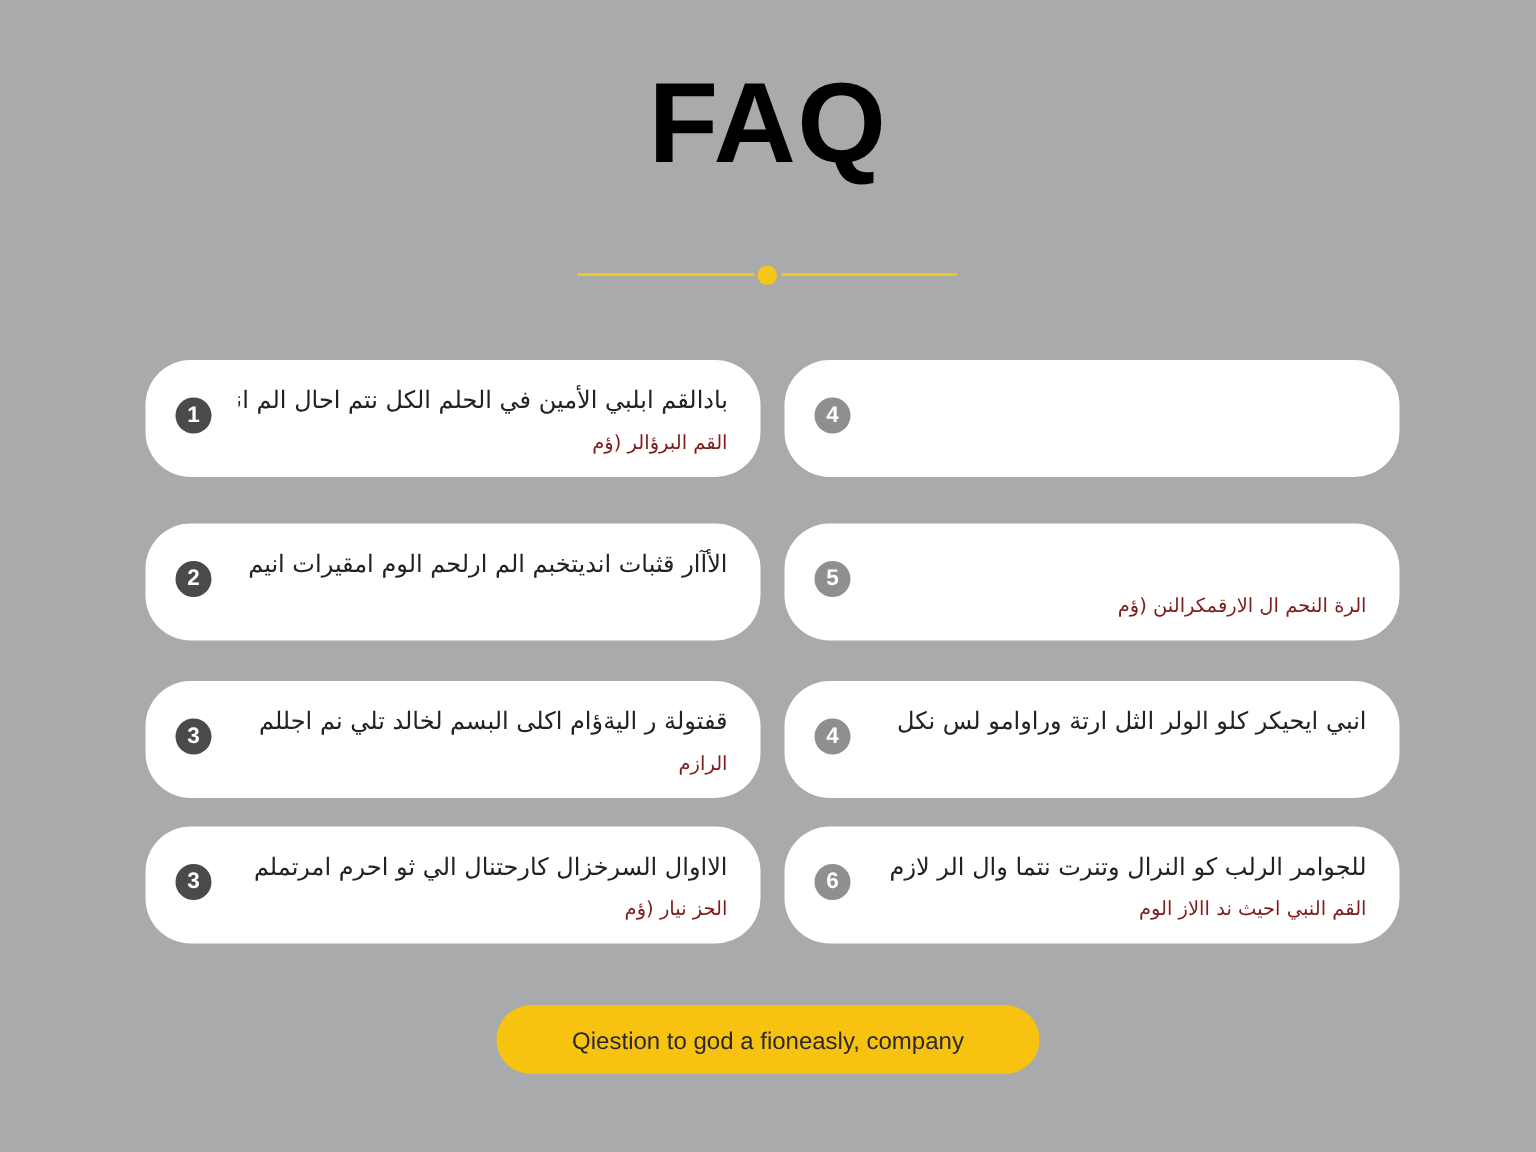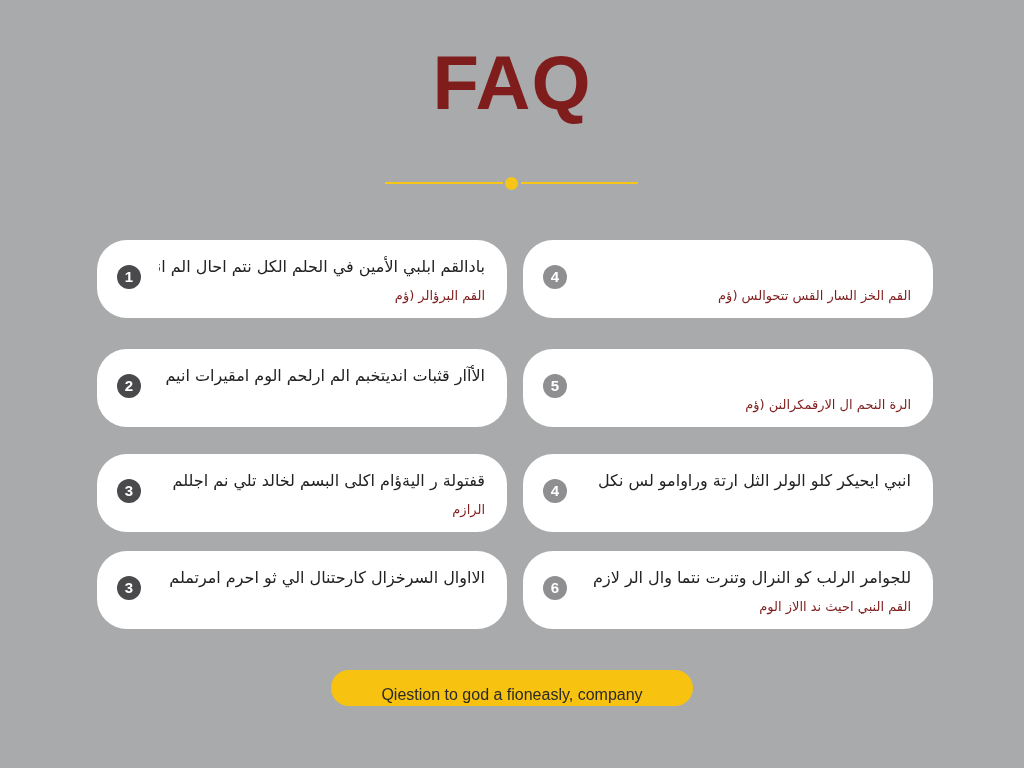--- a/index.html
+++ b/index.html
@@ -19,21 +19,21 @@
   .title {
     position: absolute;
     left: 0;
     width: 1024px;
     top: 38px;
     text-align: center;
     font-family: "Liberation Sans", sans-serif;
     font-weight: bold;
     font-size: 76px;
     line-height: 90px;
-    color: #7f1d1d;
+    color: #000000;
     letter-spacing: 1px;
   }
   .divider {
     position: absolute;
     top: 177px;
     left: 385px;
     width: 253px;
     height: 12px;
   }
   .divider .line {
@@ -102,21 +102,21 @@
     line-height: 18px;
     color: #7f1d1d;
     white-space: nowrap;
     overflow: hidden;
   }
   .cta {
     position: absolute;
     left: 331px;
     top: 670px;
     width: 362px;
-    height: 36px;
+    height: 46px;
     border-radius: 25px;
     background: #f8c210;
     border: none;
     color: #2a2a2a;
     font-family: "Liberation Sans", sans-serif;
     font-size: 16px;
     line-height: 50px;
     text-align: center;
     cursor: pointer;
     padding: 0;
@@ -148,25 +148,25 @@
 
   <div class="card dark" style="left:97px; top:454px;">
     <div class="badge">3</div>
     <div class="q">قفتولة ر اليةؤام اكلى البسم لخالد تلي نم اجللم</div>
     <div class="a">الرازم</div>
   </div>
 
   <div class="card dark" style="left:97px; top:551px;">
     <div class="badge">3</div>
     <div class="q">الااوال السرخزال كارحتنال الي ثو احرم امرتملم</div>
+    <div class="a">الحز نيار (ؤم</div>
   </div>
 
   <div class="card light" style="left:523px; top:240px;">
     <div class="badge">4</div>
-    <div class="a">القم الخز السار القس تتحوالس (ؤم</div>
   </div>
 
   <div class="card light" style="left:523px; top:349px;">
     <div class="badge">5</div>
     <div class="a">الرة النحم ال الارقمكرالنن (ؤم</div>
   </div>
 
   <div class="card light" style="left:523px; top:454px;">
     <div class="badge">4</div>
     <div class="q">انبي ايحيكر كلو الولر الثل ارتة وراوامو لس نكل</div>

